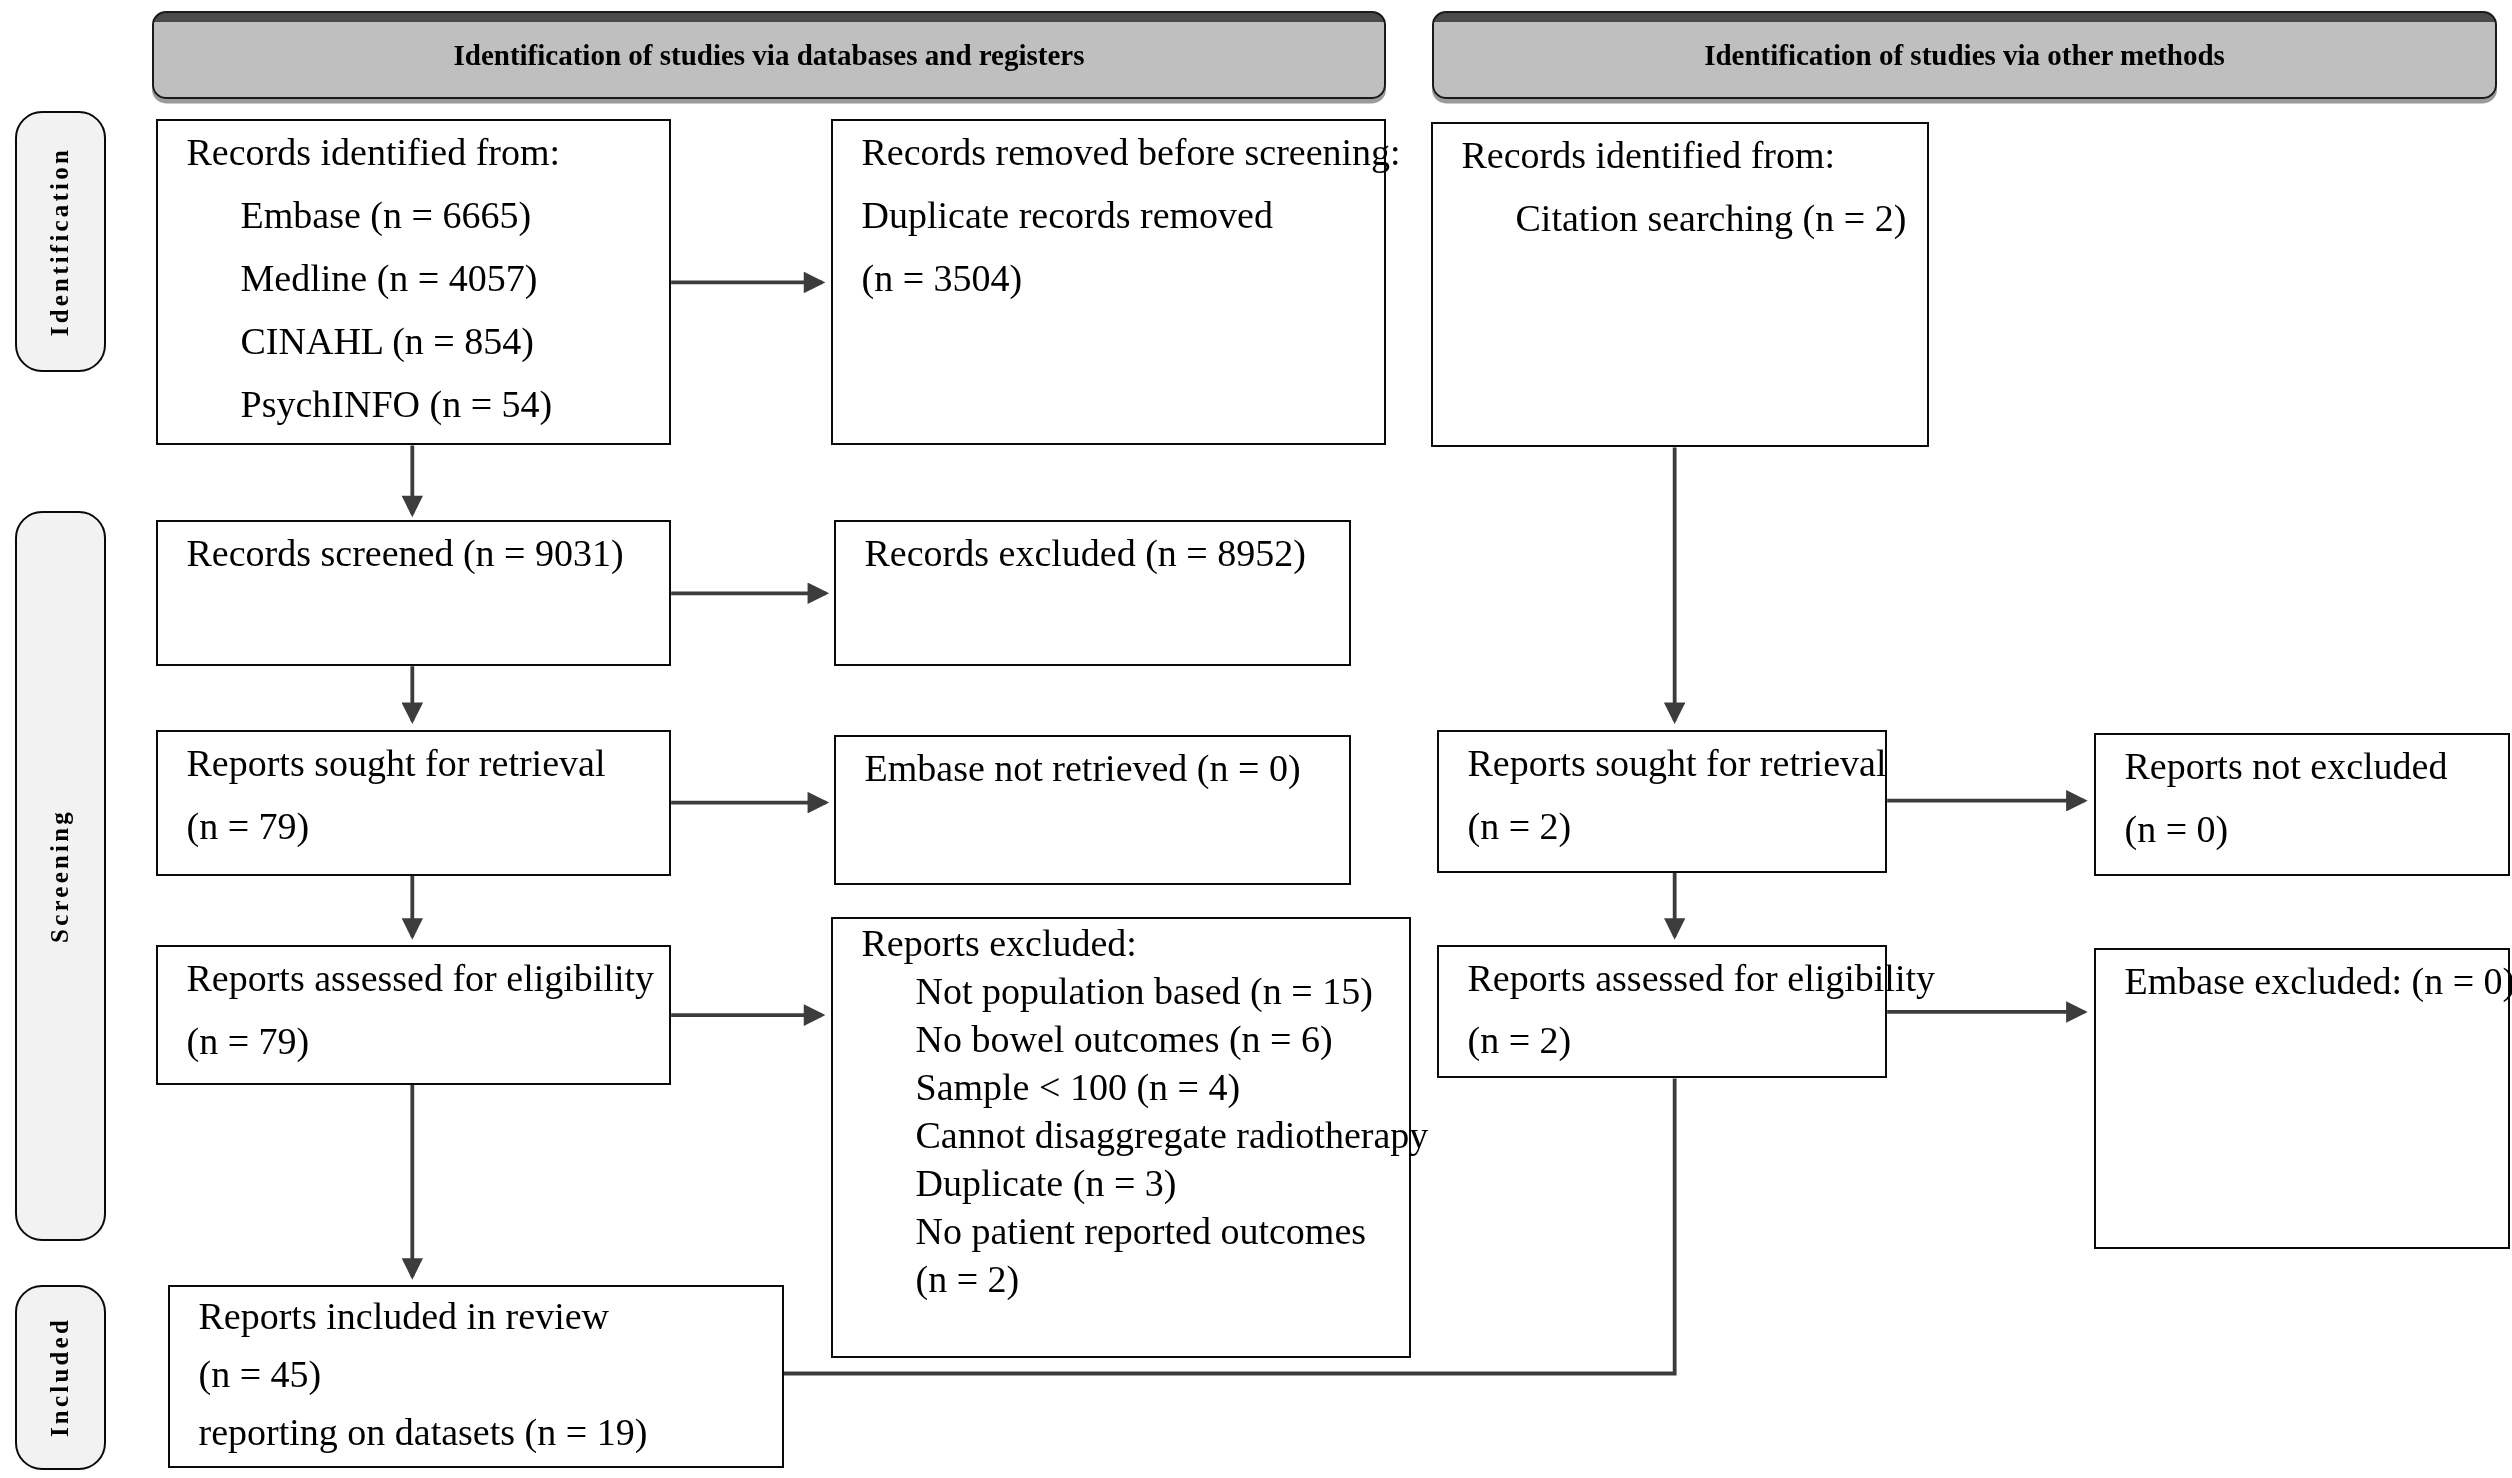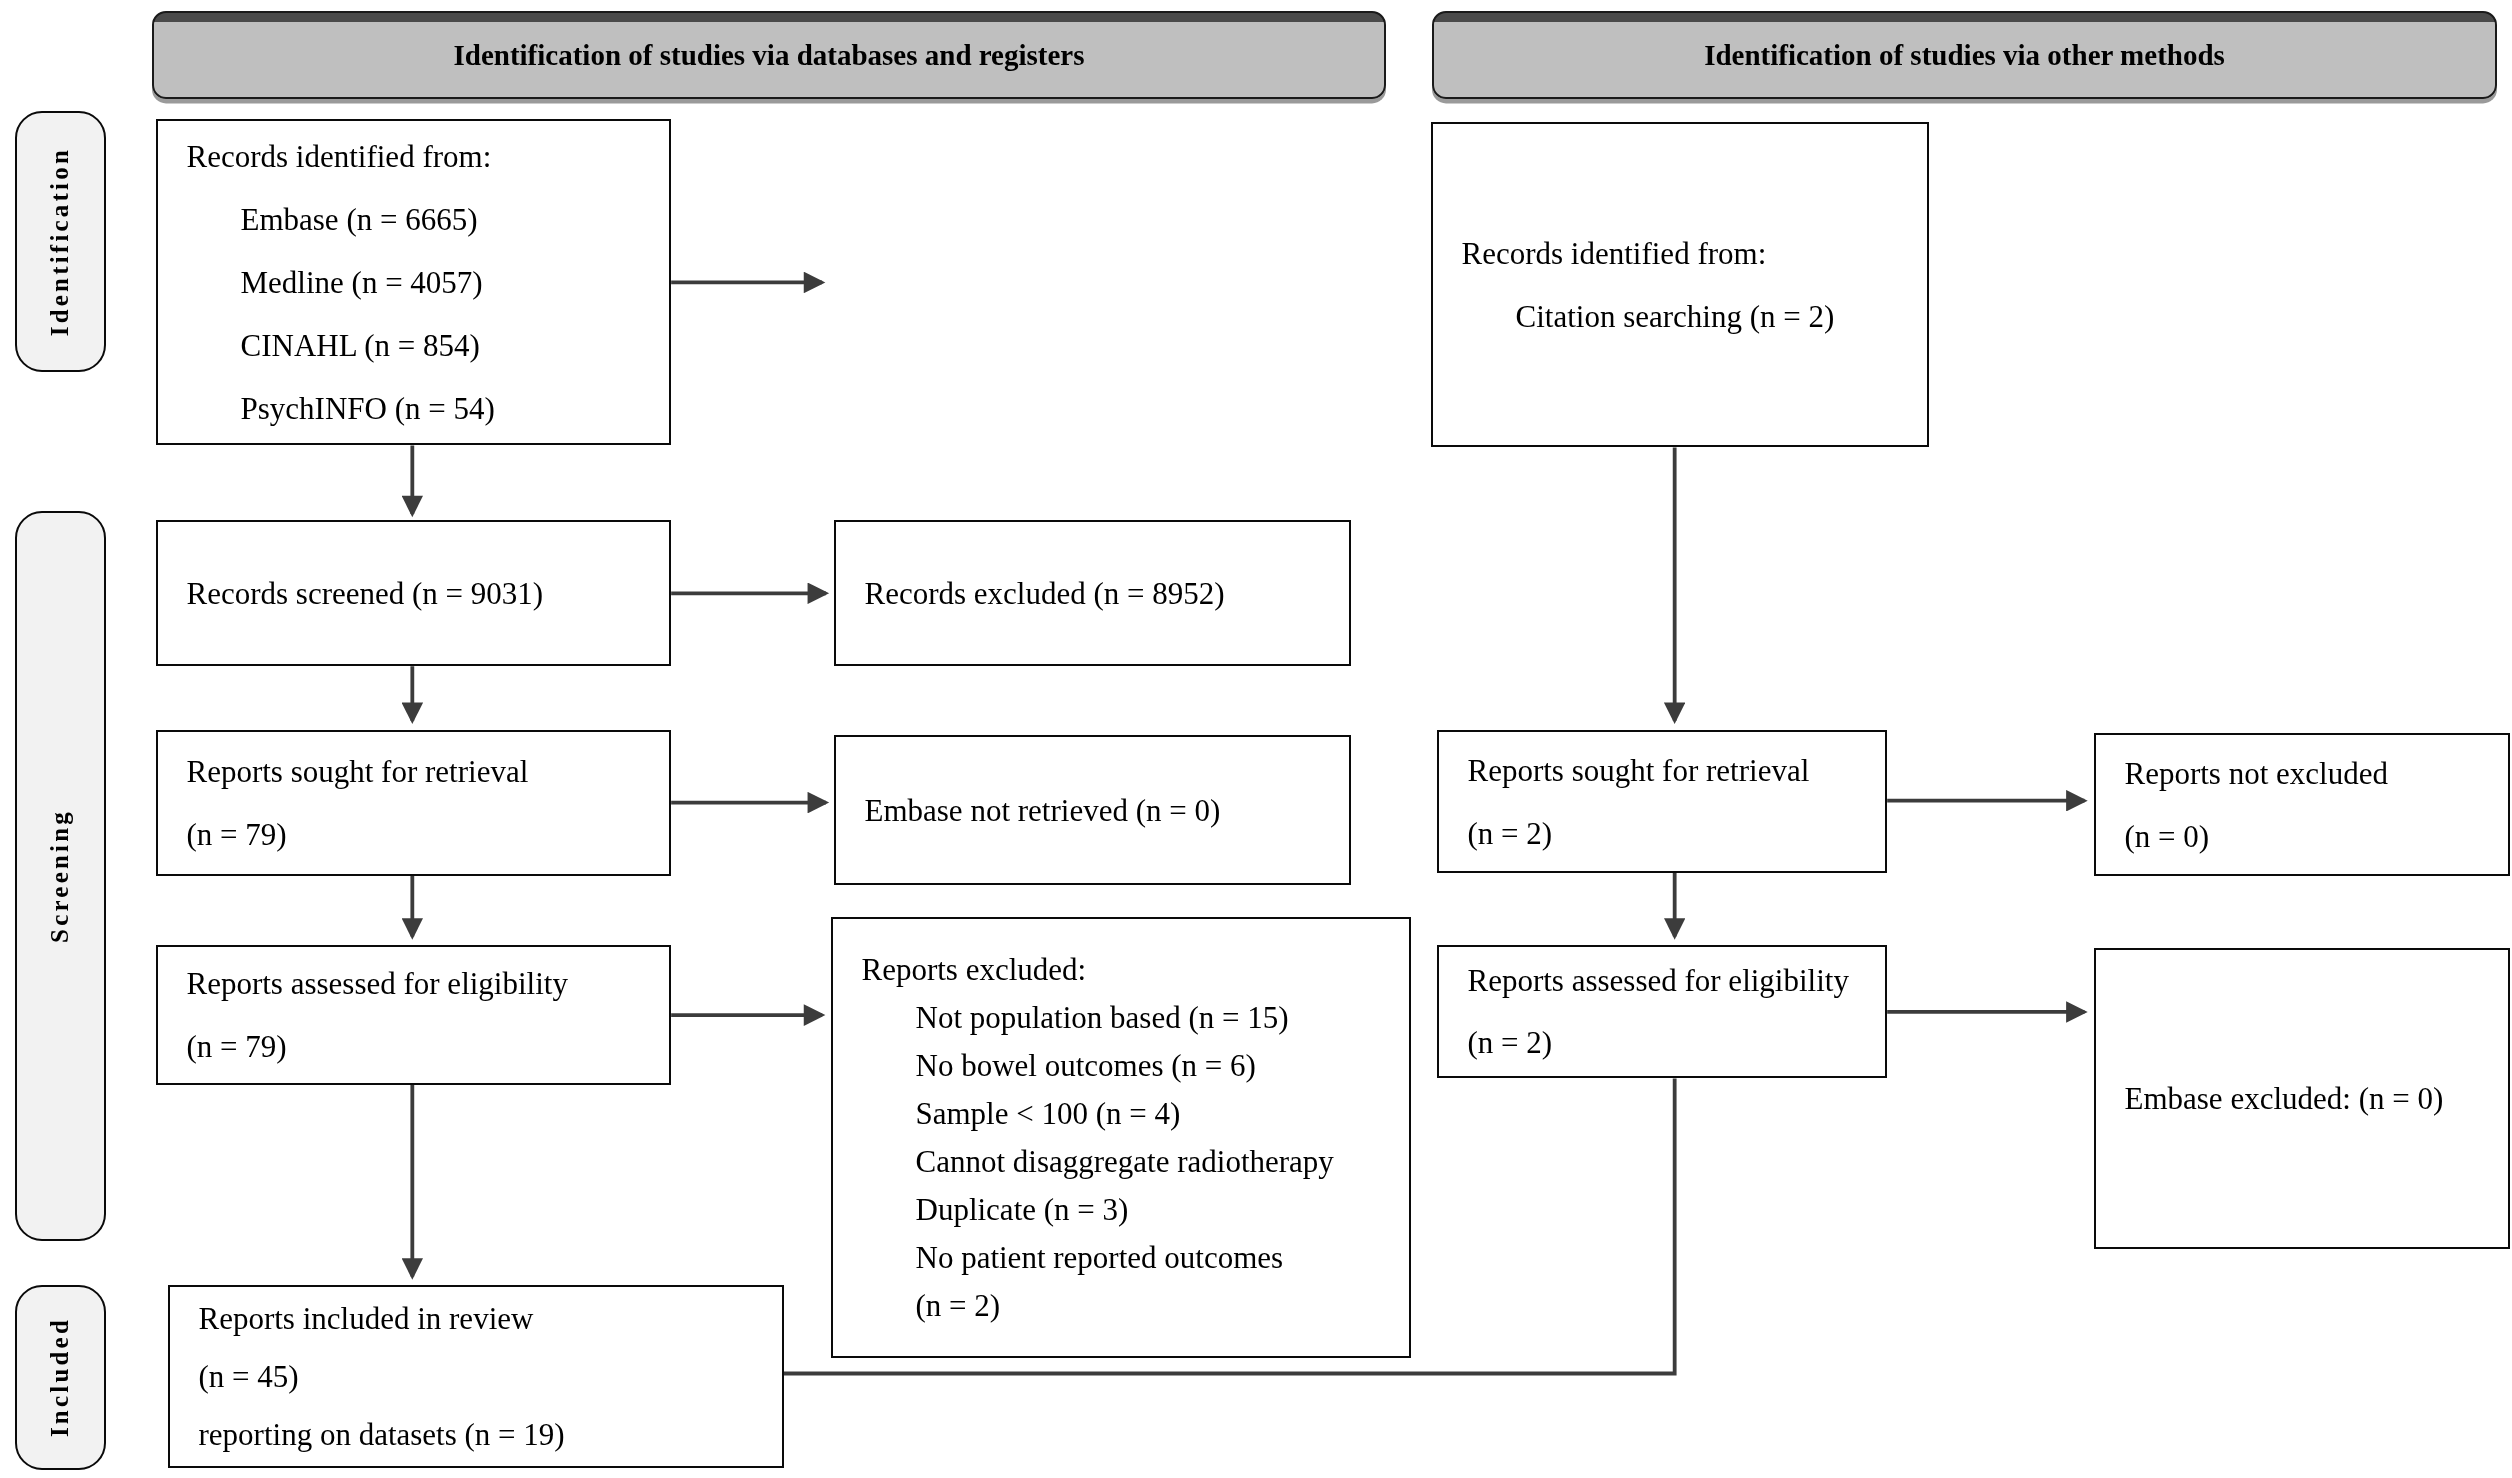--- a/index.html
+++ b/index.html
@@ -6,22 +6,22 @@
   #canvas{
     position:relative;width:2512px;height:1479px;overflow:hidden;
     background:var(--background,#fff);color:var(--text,#000);
     font-family:"Liberation Serif","DejaVu Serif",serif;
     padding-left:47px;
   }
   
   .box{
     position:absolute;box-sizing:border-box;background:var(--box-fill,#fff);
     border:2.5px solid var(--box-border,#000);
-    display:flex;flex-direction:column;justify-content:center;
-    padding:0 19px 0 28.5px;font-size:31px;
+    display:flex;flex-direction:column;
+    padding:0 19px 0 28.5px;font-size:38px;
   }
   .box .line{white-space:nowrap;}
   .box .line.indent{padding-left:54px;}
   .it{}
   
   .header{
     position:absolute;box-sizing:border-box;border-radius:14px;
     border:2.5px solid var(--header-border,#1a1a1a);
     background:linear-gradient(var(--header-top,#4a4a4a) 0 9px,var(--header-fill,#bfbfbf) 9px 100%);
     box-shadow:0 4.4px 0 var(--header-shadow,#9a9a9a);
@@ -102,20 +102,25 @@
   <div class="box" style="left:156px;top:945px;width:515px;height:140px;line-height:63px">
       <div class="line"><span>Reports assessed for eligibility</span></div>
       <div class="line"><span>(</span><span class="it">n</span><span> = 79)</span></div>
     </div>
   <div class="box" style="left:168px;top:1285px;width:616px;height:183px;line-height:58px">
       <div class="line"><span>Reports included in review</span></div>
       <div class="line"><span>(</span><span class="it">n</span><span> = 45)</span></div>
       <div class="line"><span>reporting on datasets (</span><span class="it">n</span><span> = 19)</span></div>
     </div>
 
+  <div class="box" style="left:831px;top:119px;width:555px;height:326px;line-height:63px">
+      <div class="line"><span>Records removed </span><span class="it">before screening</span><span>:</span></div>
+      <div class="line"><span>Duplicate records removed</span></div>
+      <div class="line"><span>(</span><span class="it">n</span><span> = 3504)</span></div>
+    </div>
   <div class="box" style="left:834px;top:520px;width:517px;height:146px;line-height:63px">
       <div class="line"><span>Records excluded (</span><span class="it">n</span><span> = 8952)</span></div>
     </div>
   <div class="box" style="left:834px;top:735px;width:517px;height:150px;line-height:63px">
       <div class="line"><span>Embase not retrieved (</span><span class="it">n</span><span> = 0)</span></div>
     </div>
   <div class="box" style="left:831px;top:917px;width:580px;height:441px;line-height:48px">
       <div class="line"><span>Reports excluded:</span></div>
       <div class="line indent"><span>Not population based (</span><span class="it">n</span><span> = 15)</span></div>
       <div class="line indent"><span>No bowel outcomes (</span><span class="it">n</span><span> = 6)</span></div>

